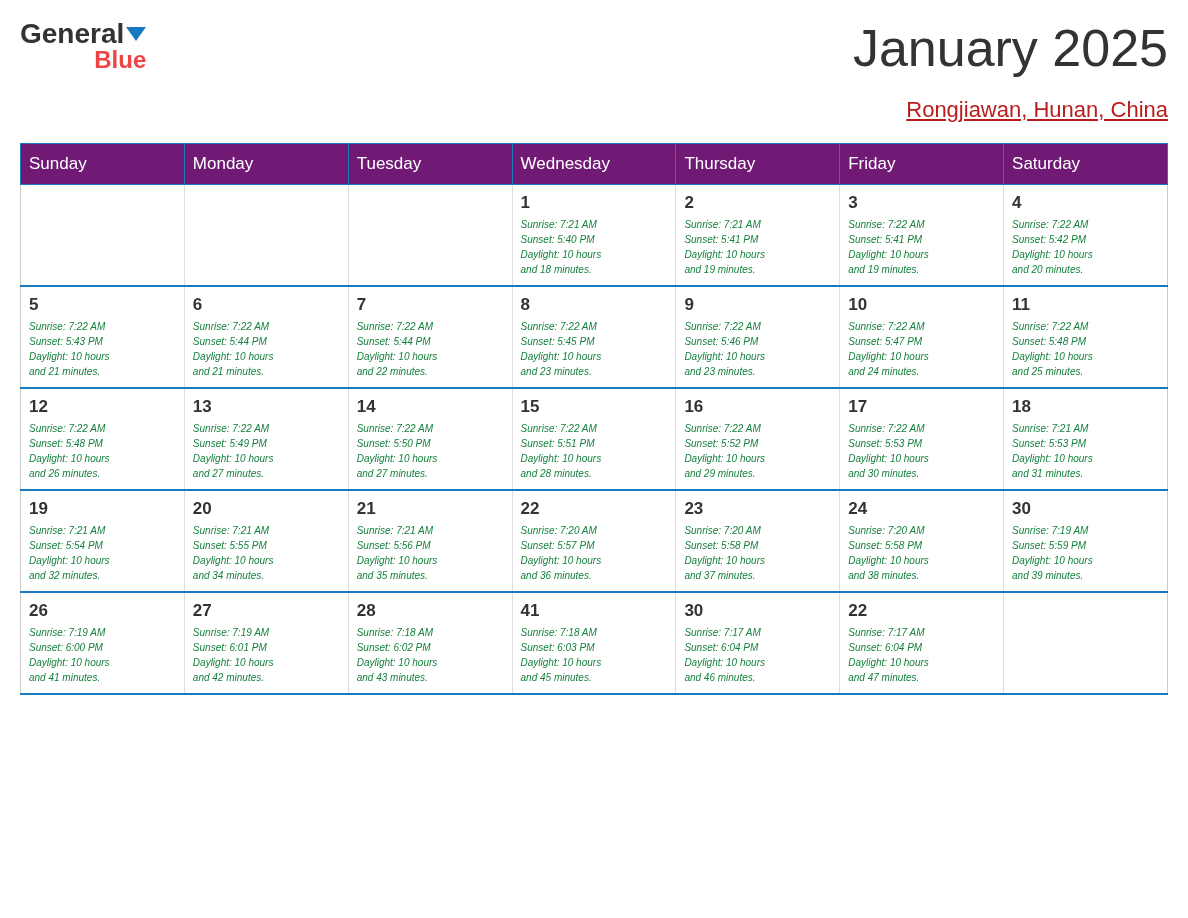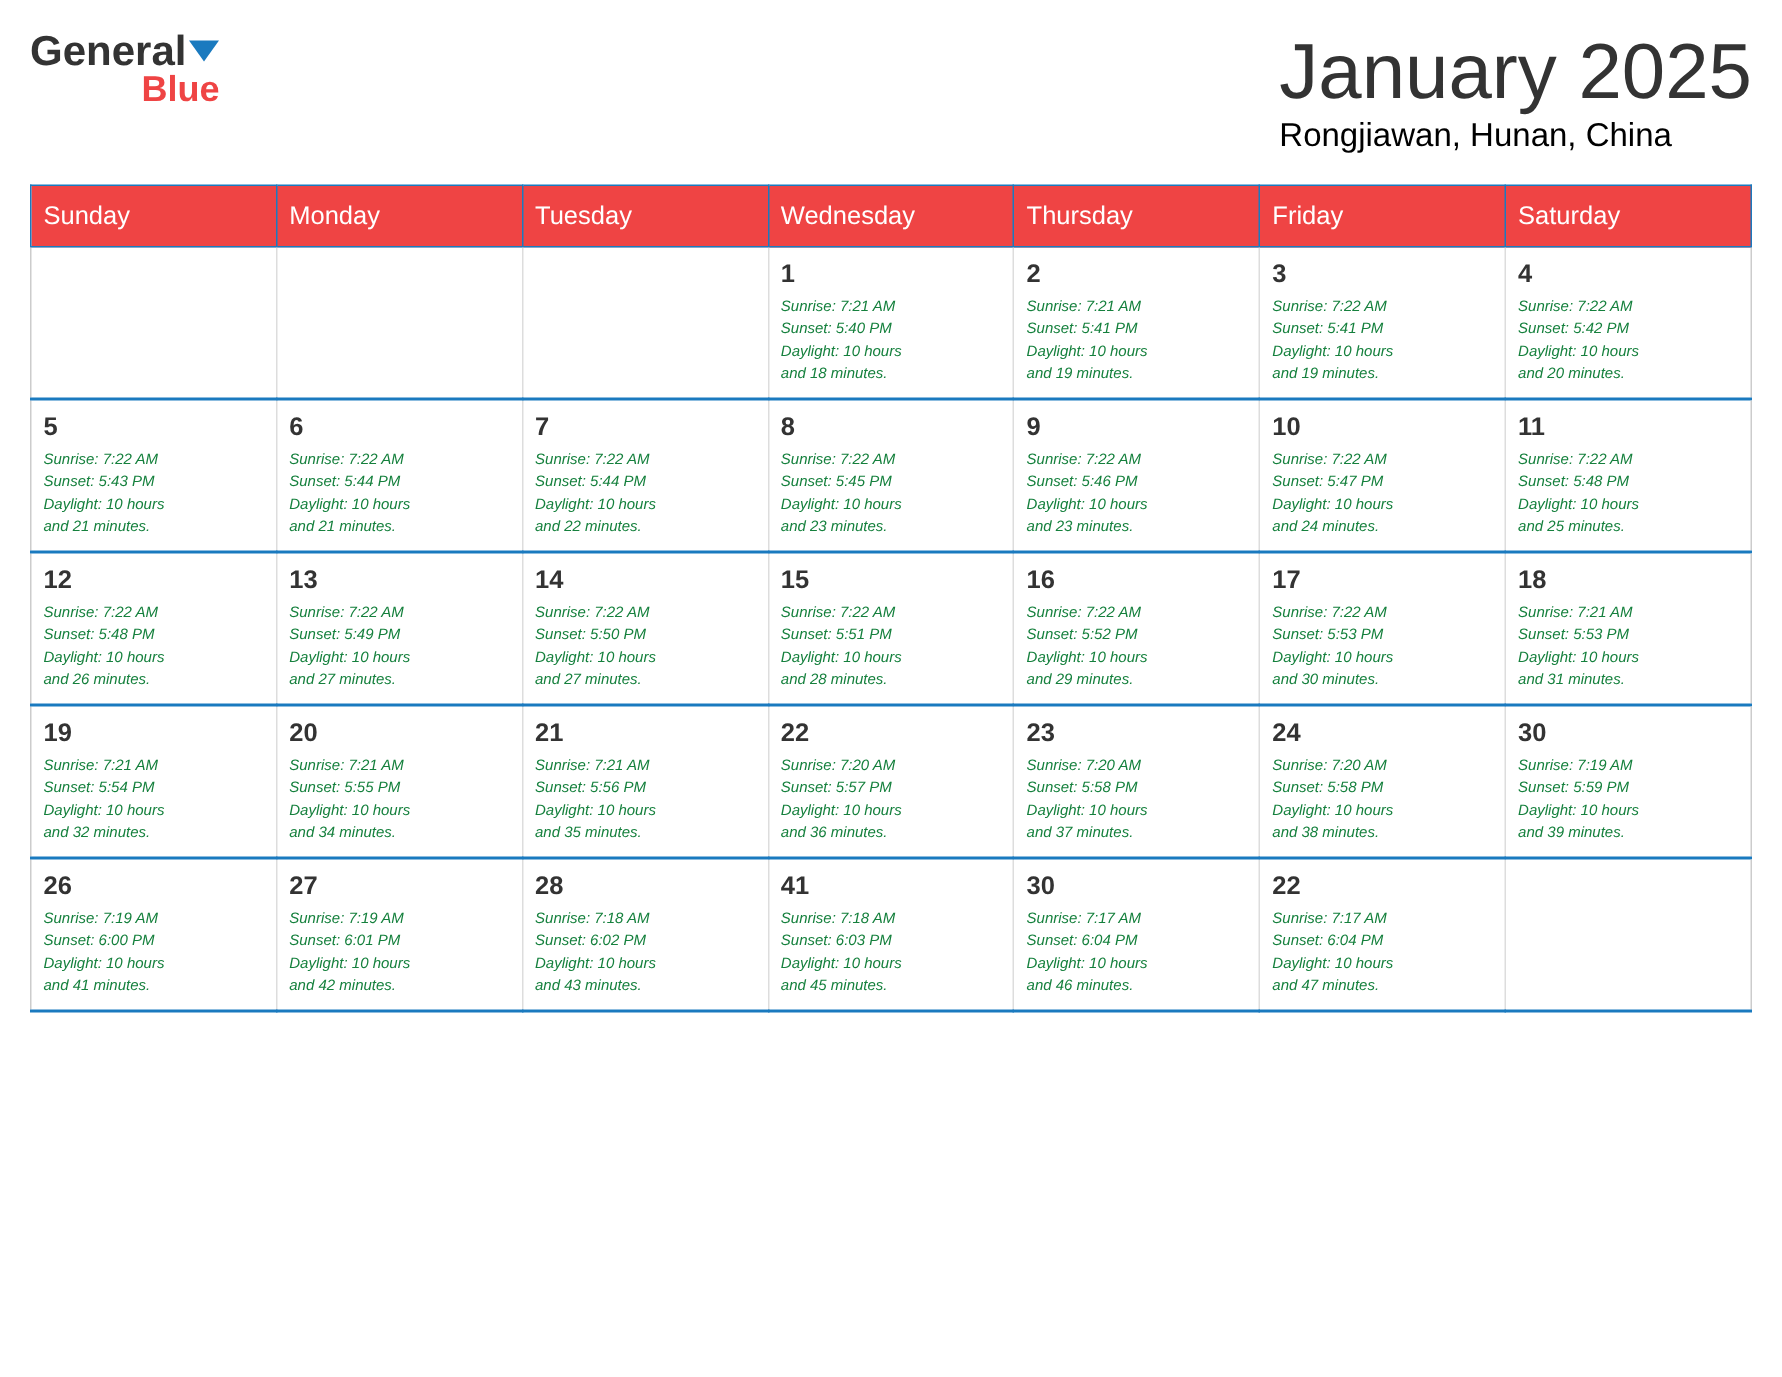--- a/index.html
+++ b/index.html
@@ -42,40 +42,41 @@
       border-right: 10px solid transparent;
       border-top: 14px solid #1a7abf;
       margin-left: 2px;
       vertical-align: middle;
     }
     .logo-line {
       display: flex;
       align-items: center;
     }
     .title-block {
-      text-align: left;
+      text-align: right;
     }
     .title-block h1 {
       font-size: 52px;
       font-weight: normal;
       color: #333;
       line-height: 1.1;
     }
     .title-block .subtitle {
       font-size: 22px;
-      color: #000000;
-      margin-top: 0;
+      color: #b91c1c;
+      margin-top: 20px;
+      text-decoration: underline;
     }
     .calendar {
       width: 100%;
       border-collapse: collapse;
       border: 1px solid #ccc;
     }
     .calendar thead tr {
-      background-color: #ef4444;
+      background-color: #701a75;
     }
     .calendar thead th {
       color: #fff;
       font-size: 17px;
       font-weight: normal;
       padding: 10px 8px;
       text-align: left;
       border: 1px solid #1a7abf;
     }
     .calendar tbody tr {

